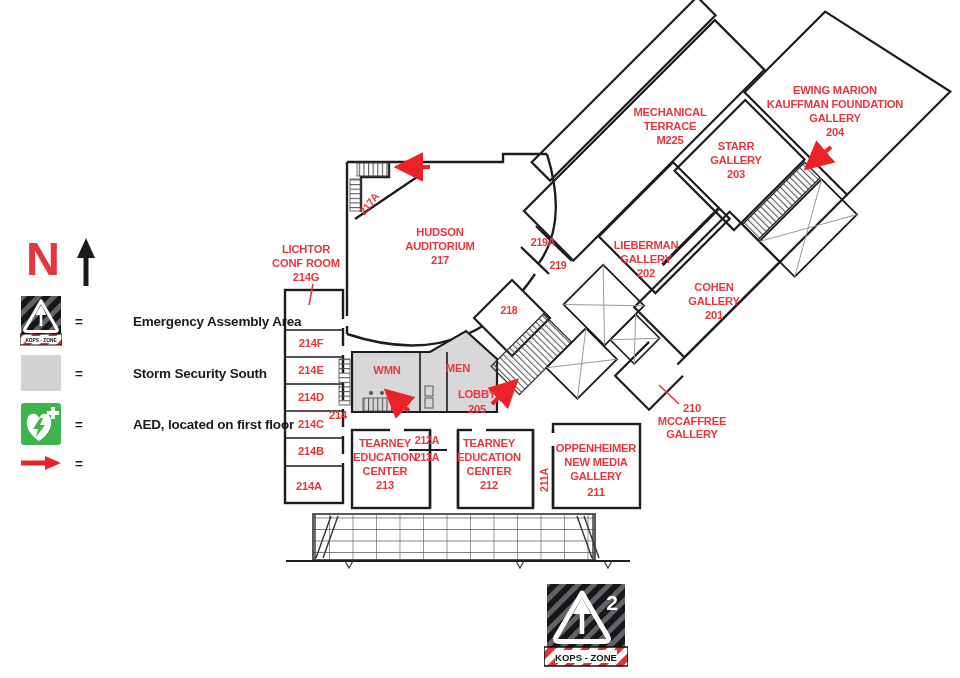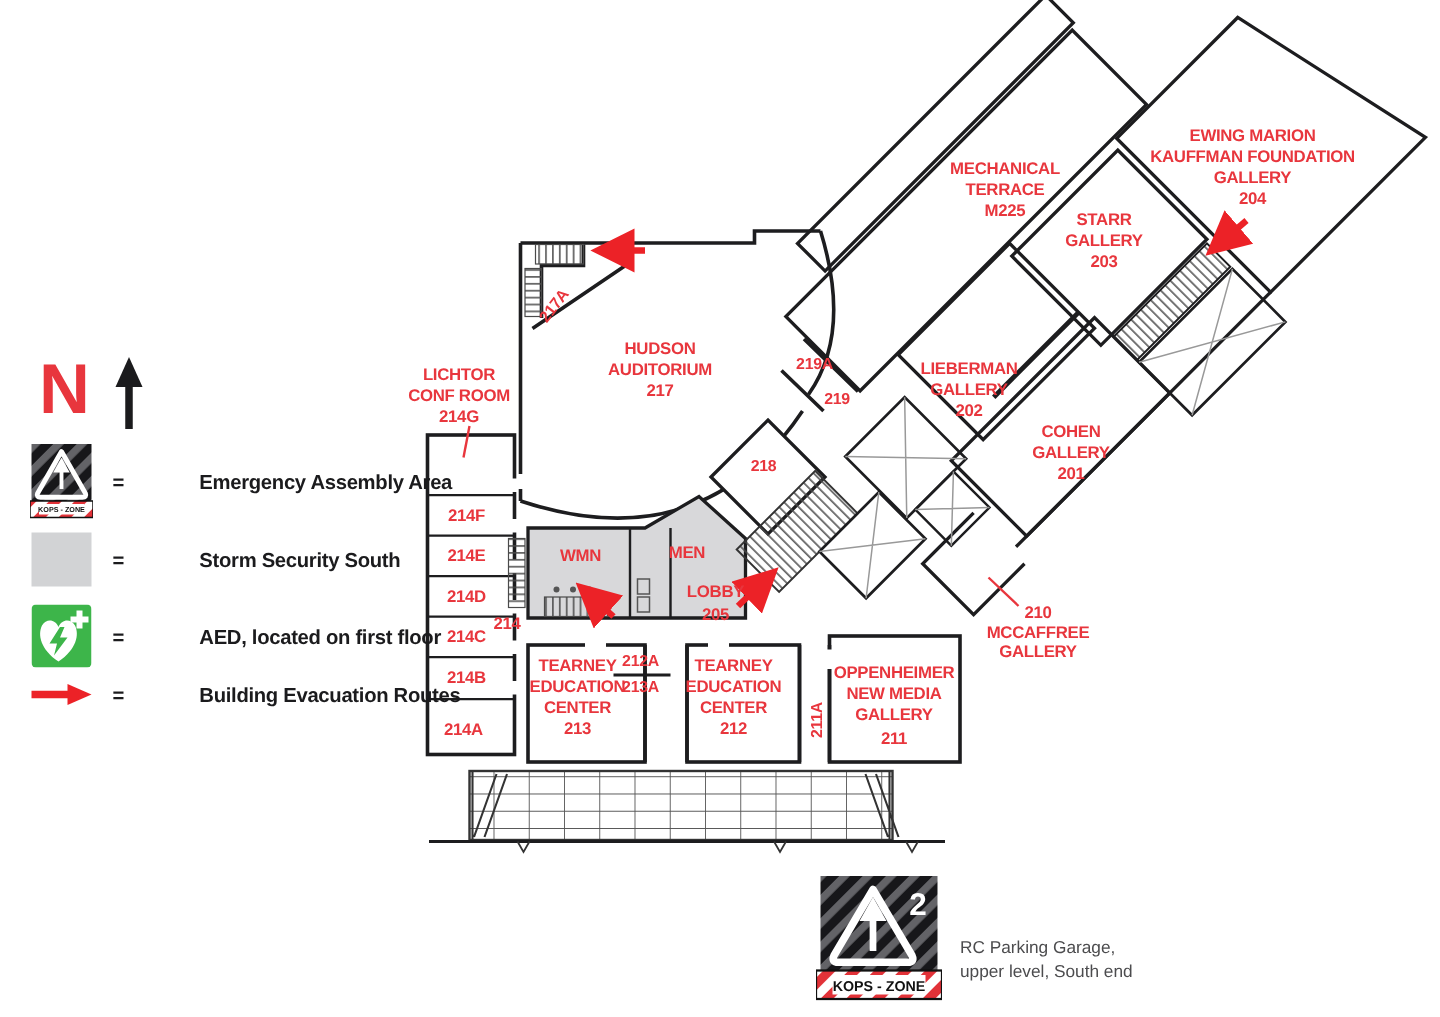--- a/index.html
+++ b/index.html
@@ -261,35 +261,30 @@
   </div>
 
   <div class="lrow" style="top:219px;">
     <span class="ic">
       <svg width="42" height="16" viewBox="0 0 42 16">
         <path d="M1,8 H28" stroke="#EC2227" stroke-width="5"></path>
         <path d="M41,8 L25,1 V15 Z" fill="#EC2227"></path>
       </svg>
     </span>
     <span class="eq">=</span>
-    <span class="lb">Building Evacuation Routes</span>
   </div>
 </div>
 
 
 <div class="footer">
   <svg width="84" height="84" viewBox="0 0 84 84">
     <rect x="3" y="0" width="78" height="63" fill="url(#hz)"></rect>
     <path d="M38,9 L64,53 Q66,57.5 61,57.5 L15,57.5 Q10,57.5 12,53 Z" fill="none" stroke="#fff" stroke-width="5" stroke-linejoin="round"></path>
     <path d="M38,50 V24" stroke="#fff" stroke-width="4.5"></path>
     <path d="M38,14 L29,30 H47 Z" fill="#fff"></path>
     <text x="68" y="26" text-anchor="middle" font-size="21" font-weight="bold" fill="#fff">2</text>
     <rect x="0" y="63" width="84" height="19" fill="url(#rz)" stroke="#111" stroke-width="1.5"></rect>
     <rect x="11" y="66" width="62" height="13" fill="#fff"></rect>
     <text x="42" y="76.5" text-anchor="middle" font-size="9.5" font-weight="bold" fill="#111">KOPS - ZONE</text>
   </svg>
-  <div class="fnote" style="margin-top:28px;">
-    <div>RC Parking Garage,</div>
-    <div>upper level, South end</div>
-  </div>
 </div>
 
 </div>
 
 </body></html>

